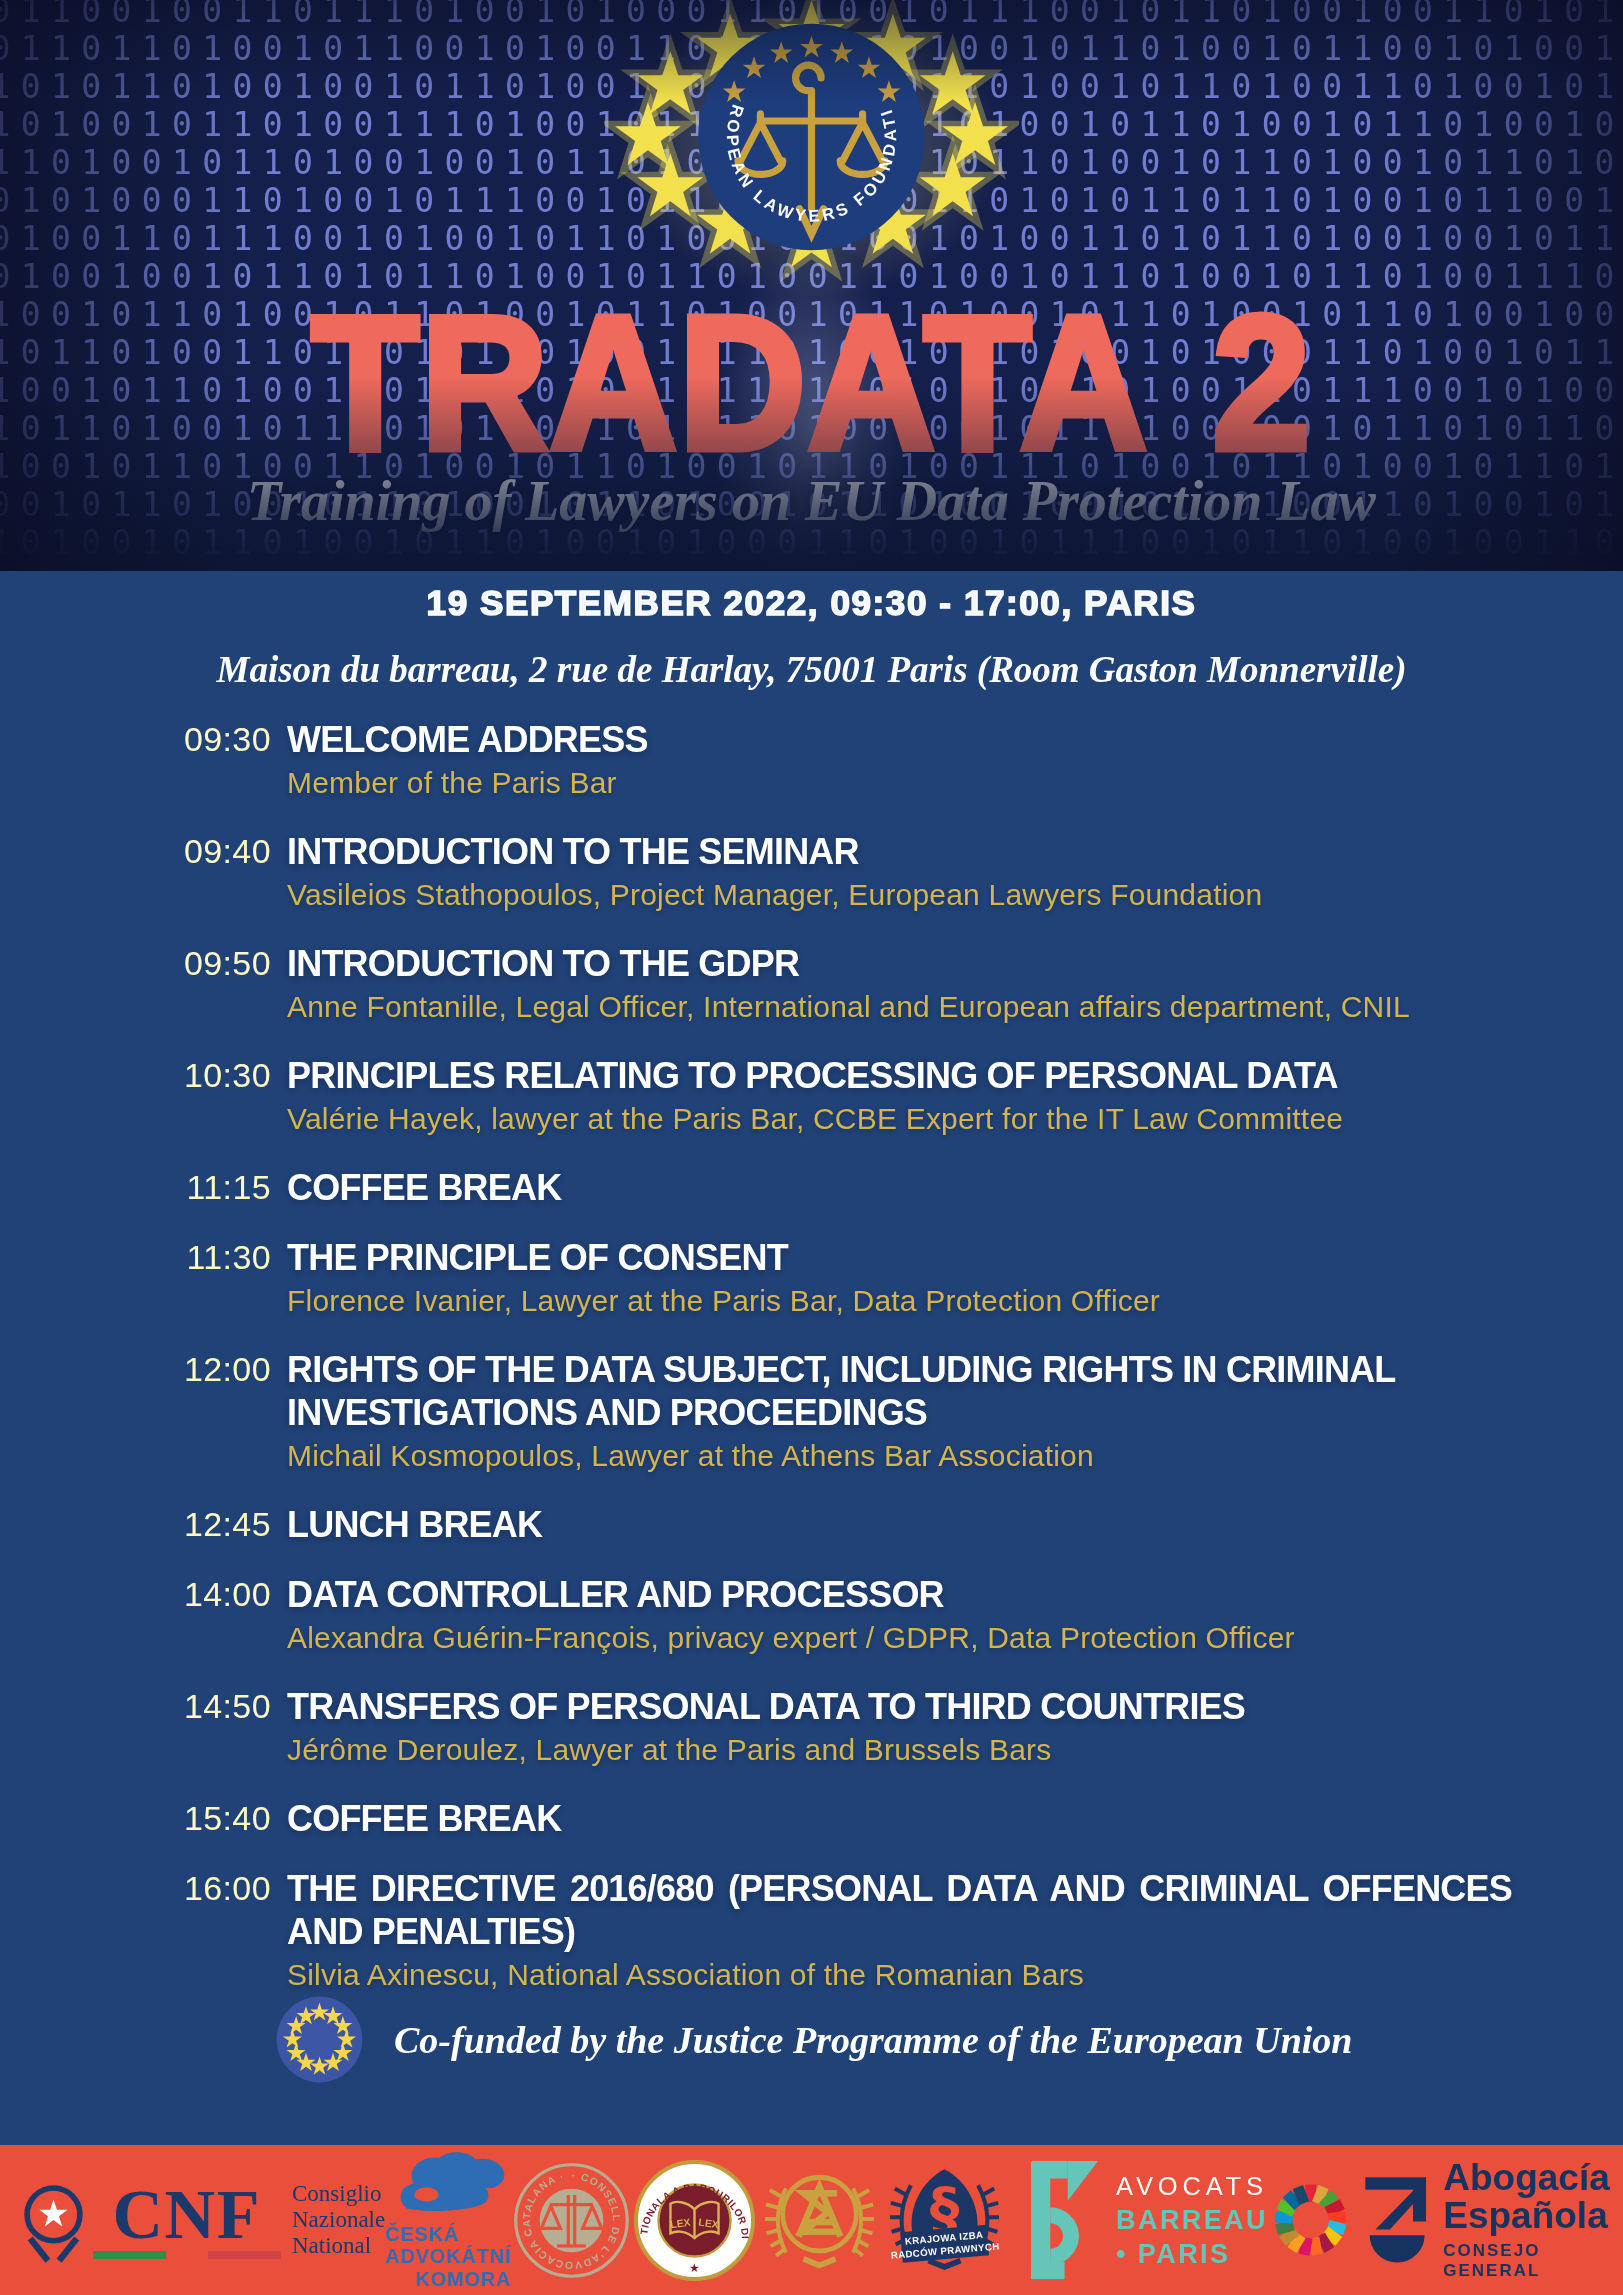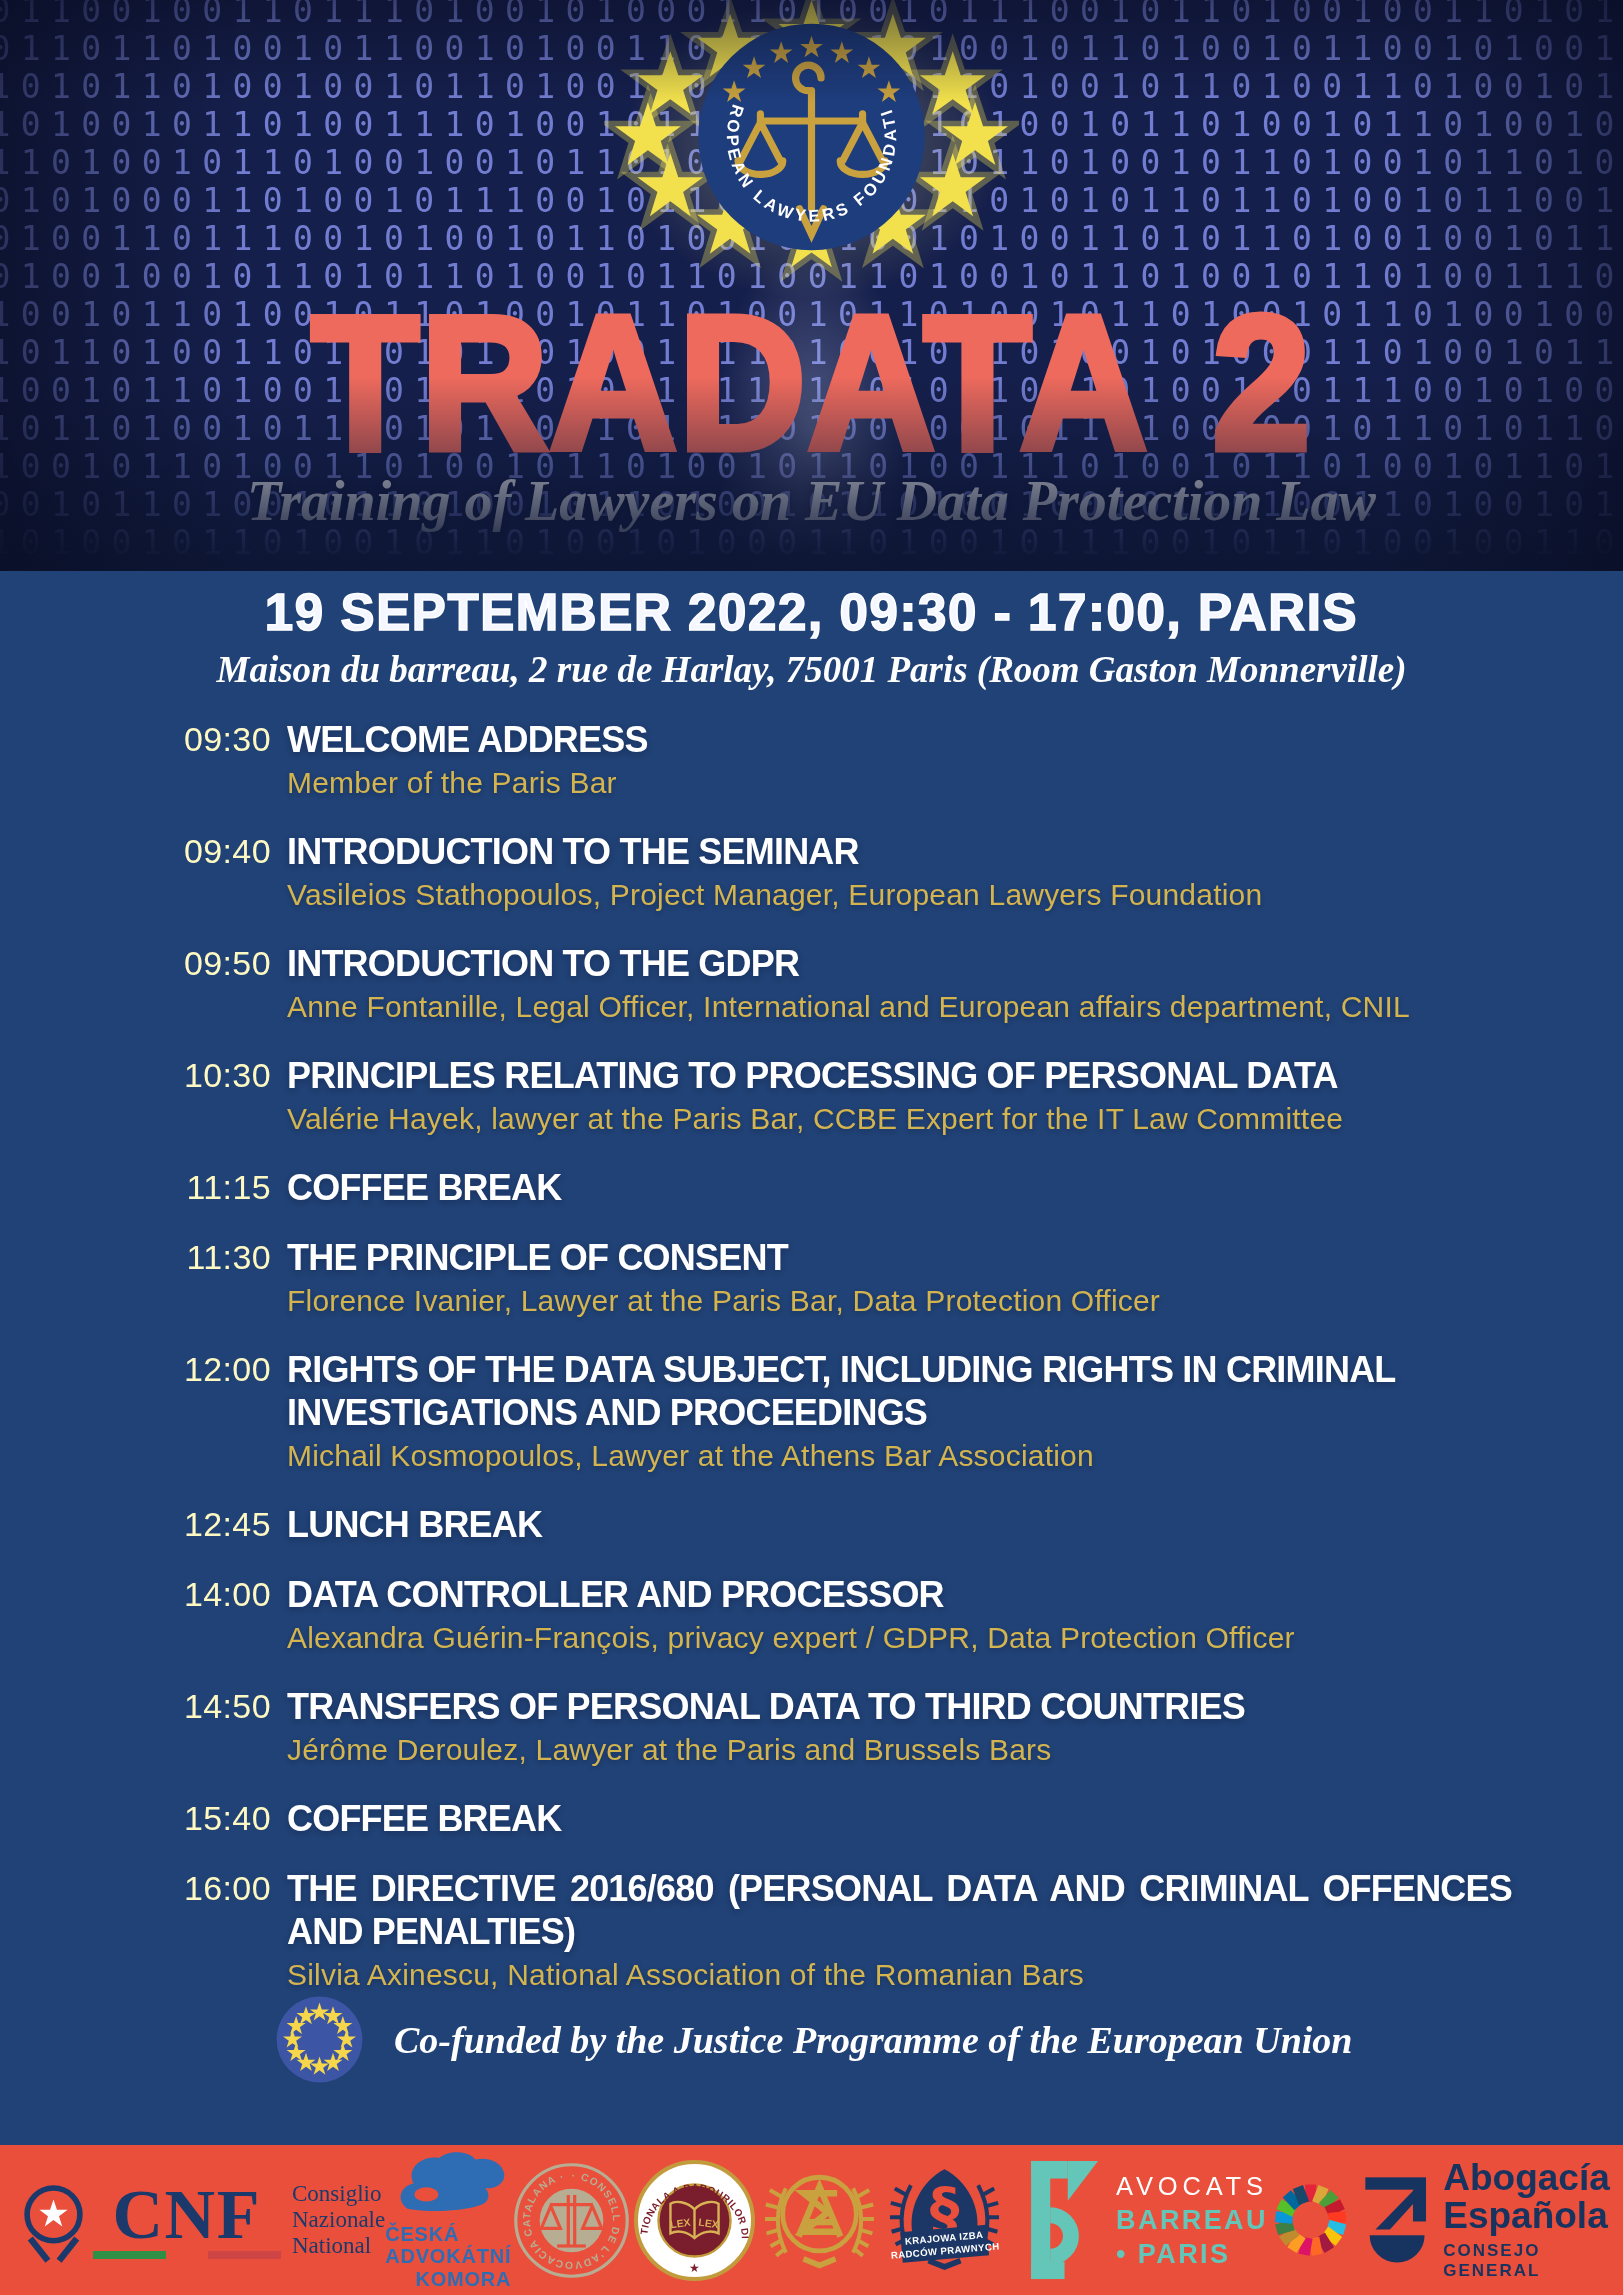--- a/index.html
+++ b/index.html
@@ -20,21 +20,21 @@
   .elf{position:absolute;left:604px;top:-29px;}
   .title{position:absolute;left:0;top:287px;width:100%;margin:0;text-align:center;
          font-weight:900;font-size:192px;line-height:192px;word-spacing:21px;letter-spacing:1.6px;
          color:#ee6a5d;-webkit-text-stroke:7.2px #ee6a5d;transform:scaleX(.92);transform-origin:50% 50%;}
   .subtitle{position:absolute;left:0;top:469px;width:100%;text-align:center;
             font-family:"Liberation Serif",serif;font-style:italic;font-weight:700;
             font-size:56px;color:#ffffff;text-shadow:0 2.4px 8px rgba(5,10,30,.55);}
 
   
   .dateline{position:absolute;left:0;top:583px;width:100%;text-align:center;color:#f4f7ff;
-            font-weight:700;font-size:51px;letter-spacing:1.6px;-webkit-text-stroke:1.6px #ffffff;}
+            font-weight:700;font-size:35px;letter-spacing:1.6px;-webkit-text-stroke:1.6px #ffffff;}
   .venue{position:absolute;left:0;top:648px;width:100%;text-align:center;color:#ffffff;
          font-family:"Liberation Serif",serif;font-style:italic;font-weight:600;font-size:37px;}
 
   
   .agenda{position:absolute;left:174px;top:718px;width:1338px;}
   .item{display:grid;grid-template-columns:97px 1fr;column-gap:16px;margin-bottom:27px;}
   .time{font-size:34px;line-height:43px;color:#fef9c3;text-align:right;font-weight:400;letter-spacing:0.4px;}
   .ttl{font-size:36px;line-height:43px;font-weight:700;color:#ffffff;letter-spacing:-0.8px;
        text-shadow:0 2.4px 6.4px rgba(8,18,48,.35);}
   .item.justify .ttl{text-align:justify;}

